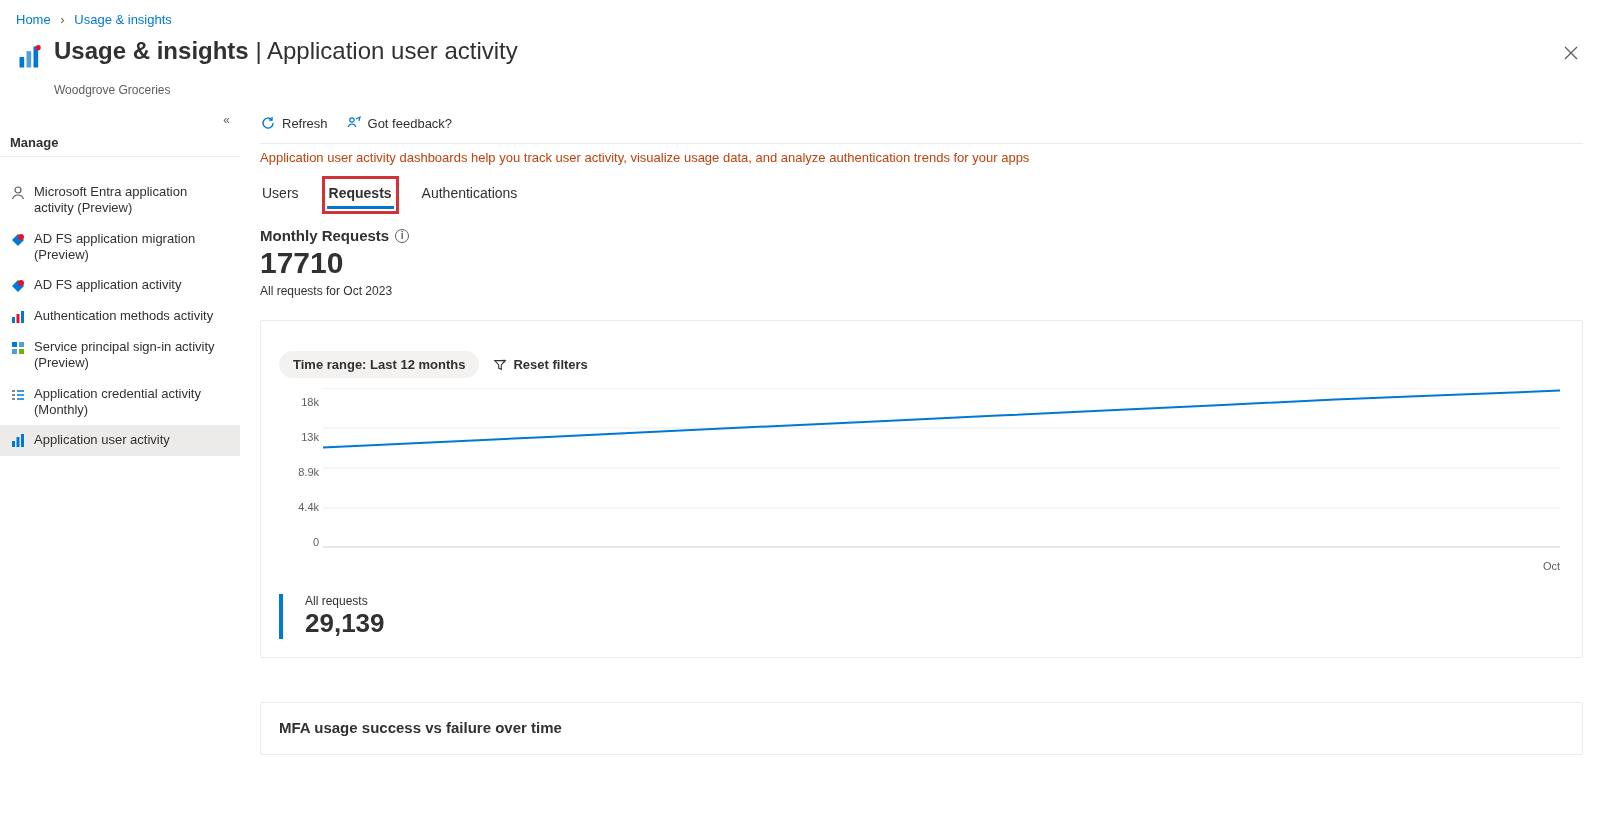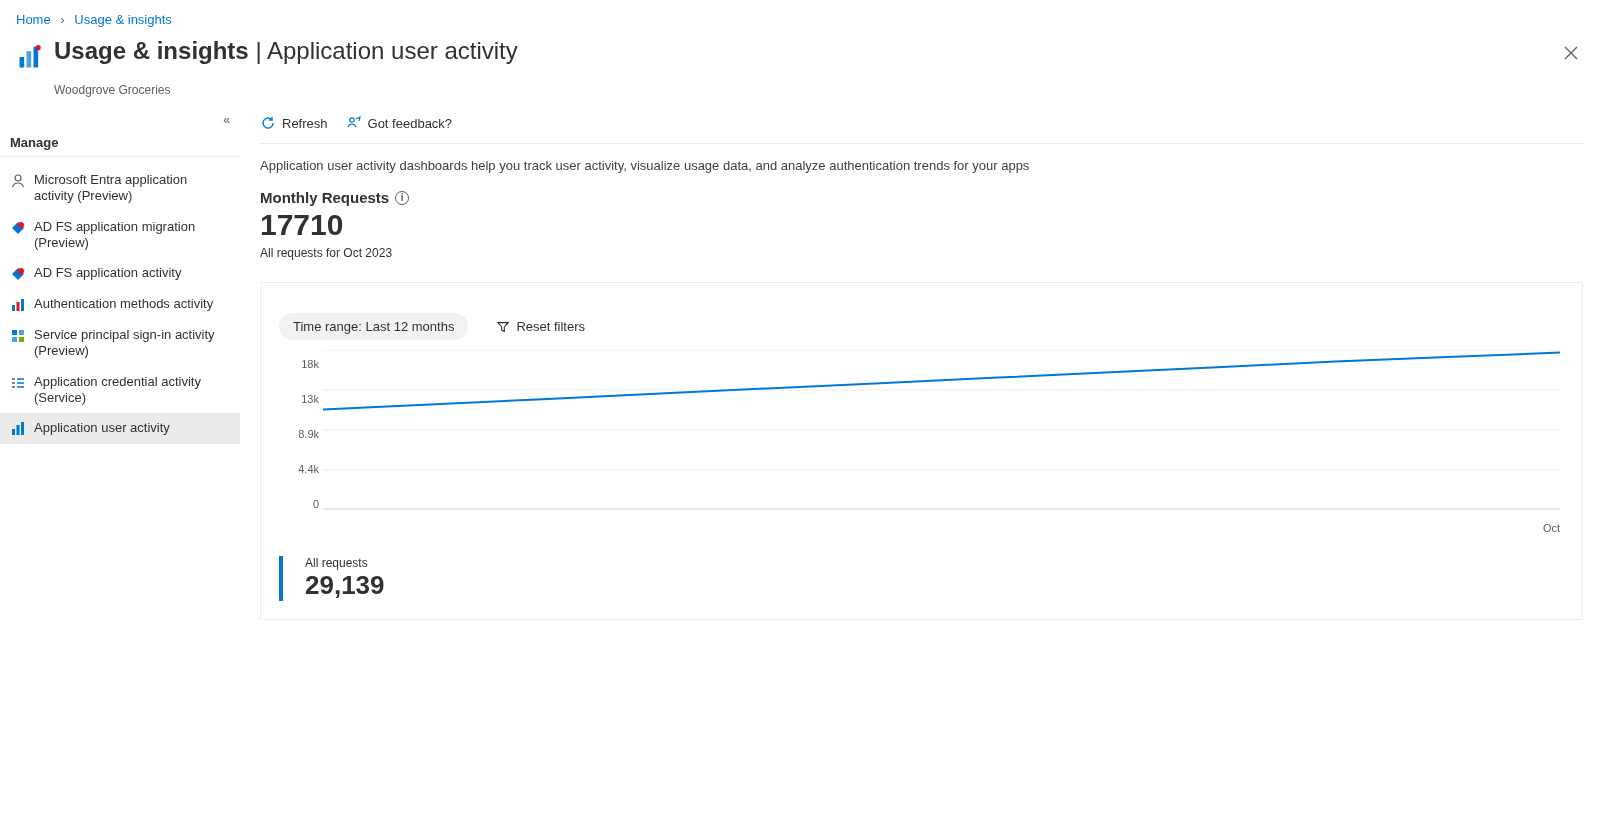--- a/index.html
+++ b/index.html
@@ -64,21 +64,21 @@
     padding-right: 10px;
     color: #605e5c;
     font-size: 12px;
     cursor: pointer;
   }
   .side-section-label {
     font-size: 13px;
     font-weight: 600;
     padding: 8px 10px 6px;
     border-bottom: 1px solid #edebe9;
-    margin-bottom: 8px;
+    margin-bottom: 20px;
   }
   .side-item {
     display: flex;
     align-items: flex-start;
     gap: 8px;
     padding: 7px 10px;
     font-size: 13px;
     color: #323130;
     cursor: pointer;
     line-height: 1.25;
@@ -101,22 +101,22 @@
     padding: 10px 0 12px;
     border-bottom: 1px solid #edebe9;
   }
   .toolbar .tbtn {
     display:flex; align-items:center; gap:6px;
     color:#323130; cursor:pointer; font-size:13px;
   }
   .toolbar .tbtn .t-icon { width:16px; height:16px; color:#0078d4; }
 
   .description {
-    margin: 14px 0 16px;
-    color: #404040;
+    margin: 6px 0 16px;
+    color: #c2410c;
     font-size: 13px;
   }
 
   
   .tabs {
     display:flex; gap: 26px; font-size:14px;
     margin-bottom: 18px;
   }
   .tab {
     padding: 4px 2px 8px;
@@ -156,22 +156,23 @@
   .card {
     border:1px solid #edebe9;
     border-radius:2px;
     padding: 16px 18px 18px;
     margin-top: 22px;
   }
   .card-title { font-size:15px; font-weight:600; }
 
   
   .filter-row {
-    display:flex; align-items:center; gap:28px;
+    display:flex; align-items:center; gap:14px;
     margin: 14px 0 10px;
+    font-weight: bold;
   }
   .pill {
     background:#f3f2f1;
     border-radius: 16px;
     padding: 6px 14px;
     font-size:13px;
     cursor:pointer;
   }
   .reset {
     display:flex; align-items:center; gap:6px;
@@ -307,21 +308,21 @@
       <span class="s-label">Service principal sign-in activity (Preview)</span>
     </div>
 
     <div class="side-item">
       <span class="s-icon">
         <svg viewBox="0 0 16 16" width="16" height="16">
           <path d="M2 4h3M2 8h3M2 12h3" stroke="#605e5c" stroke-width="1.3"></path>
           <path d="M7 4h7M7 8h7M7 12h7" stroke="#0078d4" stroke-width="1.3"></path>
         </svg>
       </span>
-      <span class="s-label">Application credential activity (Service)</span>
+      <span class="s-label">Application credential activity (Monthly)</span>
     </div>
 
     <div class="side-item active">
       <span class="s-icon">
         <svg viewBox="0 0 16 16" width="16" height="16">
           <rect x="2" y="8" width="3" height="6" fill="#0078d4"></rect>
           <rect x="6.5" y="4" width="3" height="10" fill="#0078d4"></rect>
           <rect x="11" y="1" width="3" height="13" fill="#0078d4"></rect>
         </svg>
       </span>
@@ -347,20 +348,25 @@
               <path d="M2 12c.8-2 3-3 4-3s3.2 1 4 3" fill="none" stroke="#0078d4" stroke-width="1.2"></path>
               <path d="M10 4l4-2-1 4" fill="none" stroke="#0078d4" stroke-width="1.2"></path>
             </svg>
         </span>
         <span>Got feedback?</span>
       </div>
     </div>
 
     <div class="description">Application user activity dashboards help you track user activity, visualize usage data, and analyze authentication trends for your apps</div>
 
+    <div class="tabs">
+      <div class="tab">Users</div>
+      <div class="tab active highlighted">Requests</div>
+      <div class="tab">Authentications</div>
+    </div>
 
     <div>
       <div class="summary-title">
         <span>Monthly Requests</span>
         <span class="info-icon">i</span>
       </div>
       <div class="big-number">17710</div>
       <div class="summary-sub">All requests for Oct 2023</div>
     </div>
 
@@ -400,16 +406,19 @@
         <div class="x-axis">Oct</div>
       </div>
 
       <div class="legend">
         <div class="l-label">All requests</div>
         <div class="l-value">29,139</div>
       </div>
     </div>
 
     <div class="grid2">
+      <div class="card">
+        <div class="card-title">MFA usage success vs failure over time</div>
+      </div>
     </div>
 
   </div>
 </div>
 
 </body></html>

